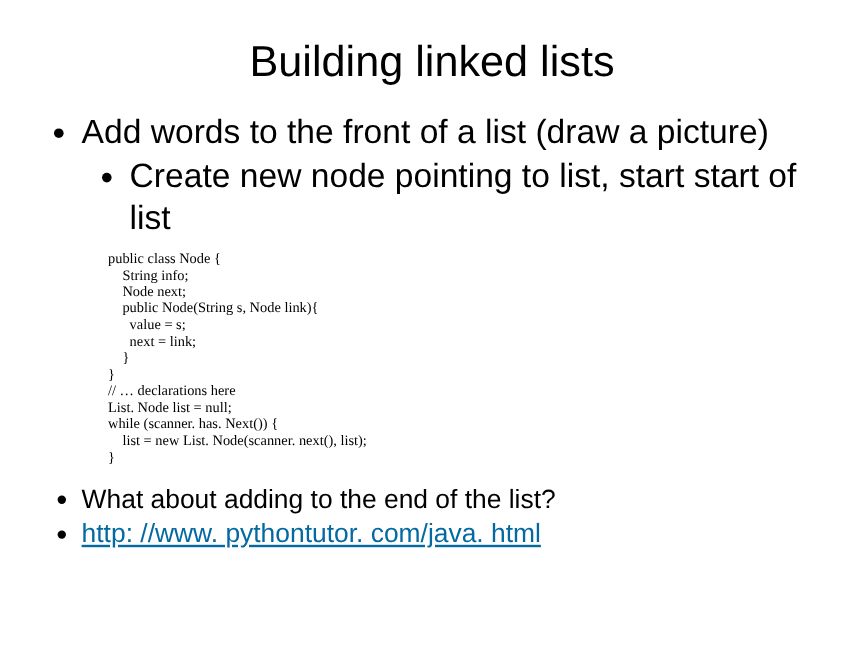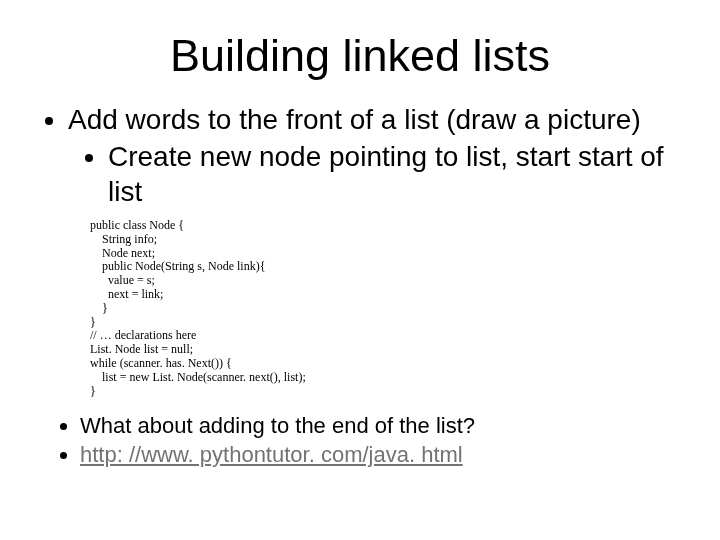--- a/index.html
+++ b/index.html
@@ -10,21 +10,21 @@
     font-family: Arial, Helvetica, sans-serif;
     background: #fff;
     color: #000;
     box-sizing: border-box;
   }
   .slide {
     padding: 20px 40px 20px 40px;
   }
   .title {
     text-align: center;
-    font-size: 45px;
+    font-size: 36px;
     font-weight: normal;
     margin: 10px 0 20px 0;
   }
   ul.outer {
     margin: 0 0 10px 0;
     padding-left: 28px;
     font-size: 28px;
     line-height: 1.25;
   }
   ul.outer > li {
@@ -36,27 +36,27 @@
     margin: 2px 0 0 0;
   }
   .codeblock {
     font-family: Liberation Serif, serif;
     font-size: 12px;
     line-height: 1.15;
     white-space: pre;
     margin: 10px 0 14px 50px;
   }
   ul.lower {
-    margin: 12px;
+    margin: 0;
     padding-left: 28px;
     font-size: 22px;
     line-height: 1.3;
   }
   .link {
-    color: #737373;
+    color: #0369a1;
     text-decoration: underline;
   }
 </style>
 </head>
 <body>
 
 <div class="slide">
 
   <div class="title">Building linked lists</div>
 

